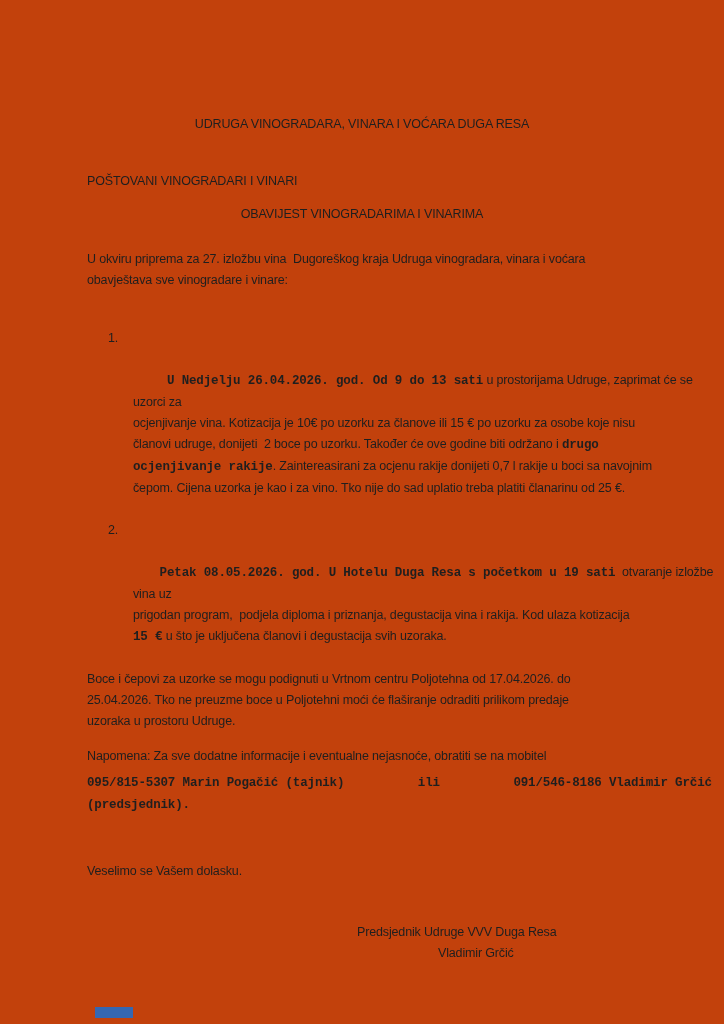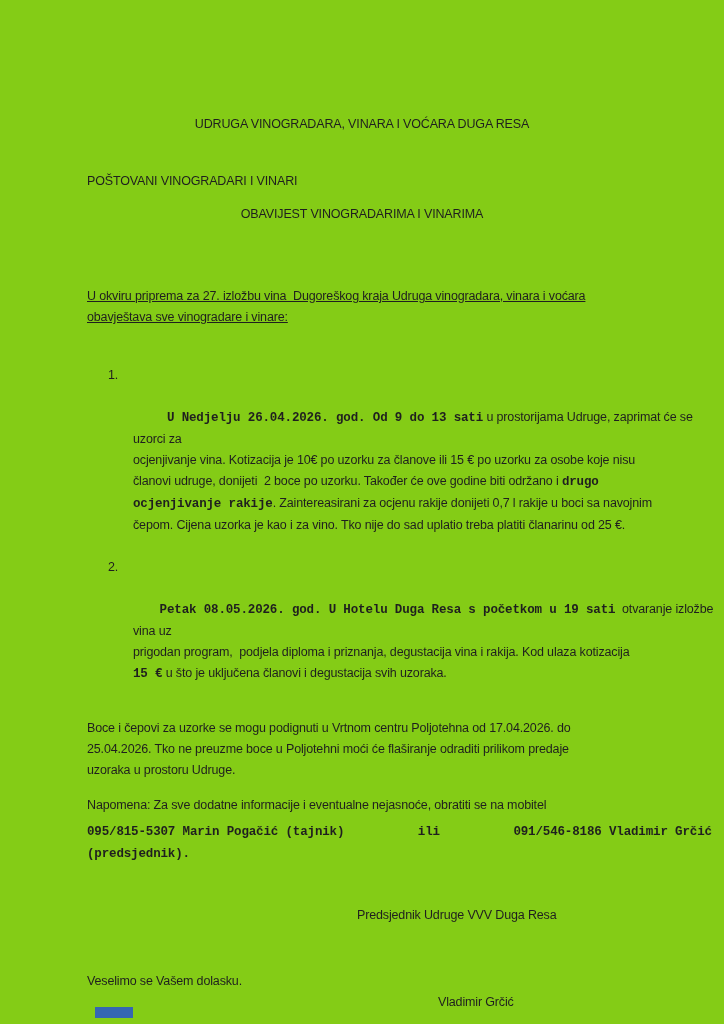--- a/index.html
+++ b/index.html
@@ -1,43 +1,43 @@
 <!DOCTYPE html>
 <html lang="hr"><head>
 <meta charset="utf-8">
 <style>
   html, body { margin: 0; padding: 0; background: #ffffff; }
   .page {
     position: relative;
     width: 724px;
     height: 1024px;
-    background: #84cc16;
+    background: #c2410c;
     overflow: hidden;
     font-family: "Liberation Sans", sans-serif;
     font-size: 12.5px;
     letter-spacing: -0.15px;
     line-height: 21px;
     color: #1f1f1f;
   }
   .content {
     position: absolute;
     top: 114px;
     left: 87px;
     width: 637px;
   }
   .para { white-space: pre-wrap; margin: 0; }
   .center-block { width: 550px; text-align: center; }
   .subtitle { margin-top: 12px; }
   .salutation { margin-top: 36px; }
   .intro-1 { margin-top: 46px; }
-  .intro-2 { margin-top: 61px; text-decoration: underline; }
+  .intro-2 { margin-top: 24px; }
   .olist { margin-top: 37px; margin-left: 46px; }
   .olist-item { position: relative; white-space: pre-wrap; }
   .olist-num { position: absolute; left: -25px; top: 0; }
-  .bottles { margin-top: 12px; }
+  .bottles { margin-top: 0px; }
   .note { margin-top: 14px; }
   .contacts { margin-top: 5px; }
   .closing { margin-top: 45px; }
   .sig-role { margin-top: 40px; padding-left: 270px; }
   .sig-name { padding-left: 351px; }
   .bold { font-weight: 700; font-family: Liberation Mono, monospace; }
   .footer-bar {
     position: absolute;
     left: 95px;
     top: 1007px;
@@ -80,22 +80,22 @@
     </div>
 
     <p class="para bottles">Boce i čepovi za uzorke se mogu podignuti u Vrtnom centru Poljotehna od 17.04.2026. do
 25.04.2026. Tko ne preuzme boce u Poljotehni moći će flaširanje odraditi prilikom predaje
 uzoraka u prostoru Udruge.</p>
 
     <p class="para note">Napomena: Za sve dodatne informacije i eventualne nejasnoće, obratiti se na mobitel</p>
 
     <p class="para contacts"><span class="bold">095/815-5307 Marin Pogačić (tajnik)</span><span class="bold">          ili          </span><span class="bold">091/546-8186 Vladimir Grčić (predsjednik).</span></p>
 
+    <p class="para closing">Veselimo se Vašem dolasku.</p>
+
     <p class="para sig-role">Predsjednik Udruge VVV Duga Resa</p>
-
-    <p class="para closing">Veselimo se Vašem dolasku.</p>
 
     <p class="para sig-name">Vladimir Grčić</p>
 
   </div>
 
   <div class="footer-bar" style="background-color: rgb(53, 103, 178);"></div>
 </div>
 
 </body></html>

